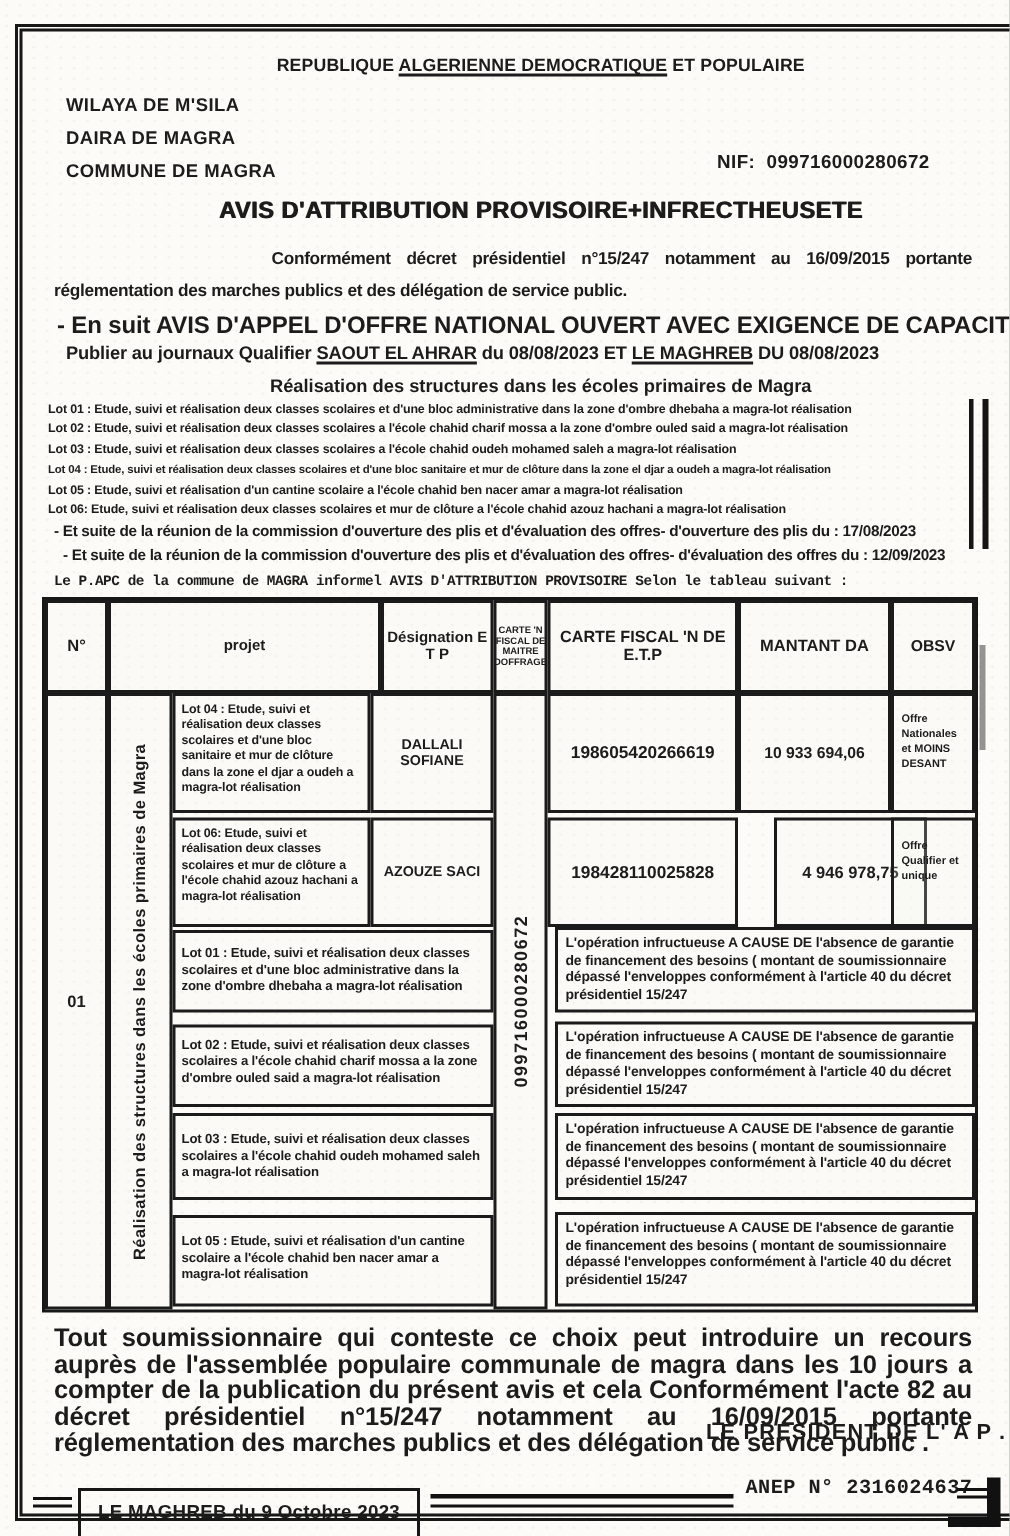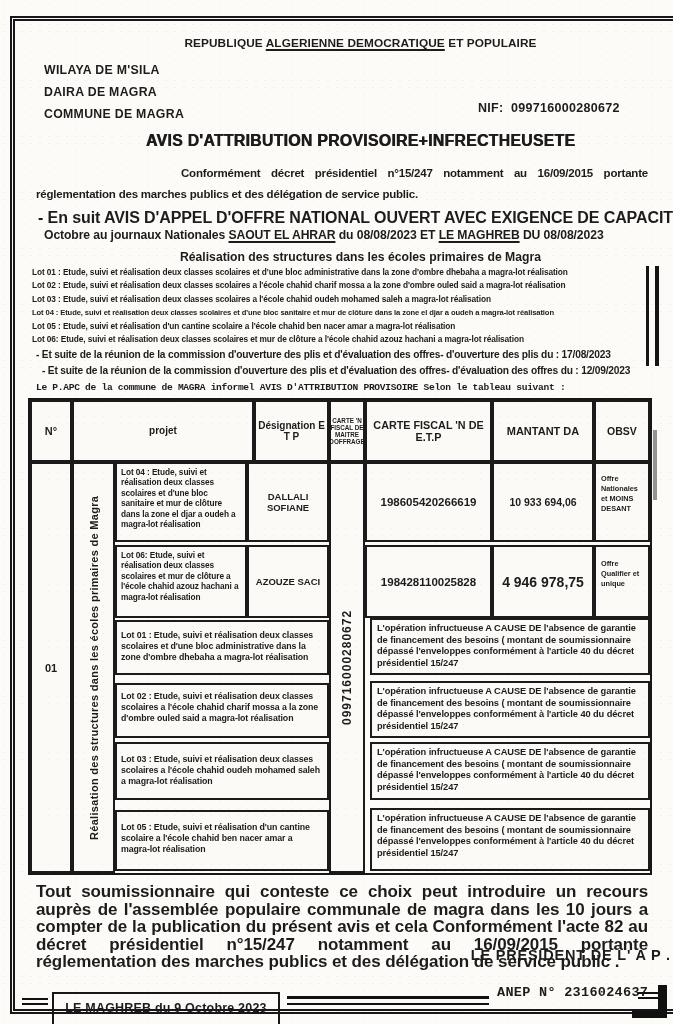--- a/index.html
+++ b/index.html
@@ -80,21 +80,21 @@
     <div>COMMUNE DE MAGRA</div>
   </div>
 
   <div class="abs nif nowrap"><span>NIF:</span>&nbsp;&nbsp;<span>099716000280672</span></div>
 
   <div class="abs title center">AVIS D'ATTRIBUTION PROVISOIRE+INFRECTHEUSETE</div>
 
   <div class="abs conformement">Conformément décret présidentiel n°15/247 notamment au 16/09/2015 portante réglementation des marches publics et des délégation de service public.</div>
   <div class="abs appel nowrap">- En suit AVIS D'APPEL D'OFFRE NATIONAL OUVERT AVEC EXIGENCE DE CAPACITES MINIMALES N°: 07/2023</div>
 
-  <div class="abs publier nowrap"><span>Octobre au journaux Nationales </span><span class="u">SAOUT EL AHRAR</span><span> du 08/08/2023 ET </span><span class="u">LE MAGHREB</span><span> DU 08/08/2023</span></div>
+  <div class="abs publier nowrap"><span>Publier au journaux Qualifier </span><span class="u">SAOUT EL AHRAR</span><span> du 08/08/2023 ET </span><span class="u">LE MAGHREB</span><span> DU 08/08/2023</span></div>
 
   <div class="abs realisation center">Réalisation des structures dans les écoles primaires de Magra</div>
 
   <div class="abs lots">
     <div>Lot 01 : Etude, suivi et réalisation deux classes  scolaires et d'une bloc administrative dans la  zone d'ombre  dhebaha a magra-lot réalisation</div>
     <div>Lot 02 : Etude, suivi et réalisation deux classes  scolaires a l'école chahid charif mossa a la  zone d'ombre  ouled said  a magra-lot réalisation</div>
     <div>Lot 03 : Etude, suivi et réalisation deux classes  scolaires a l'école chahid oudeh mohamed saleh  a magra-lot réalisation</div>
     <div>Lot 04 : Etude, suivi et réalisation deux classes  scolaires et d'une bloc sanitaire et mur de clôture dans la  zone el djar a oudeh a magra-lot réalisation</div>
     <div>Lot 05 : Etude, suivi et réalisation d'un cantine scolaire a l'école chahid ben nacer amar a  magra-lot réalisation</div>
     <div>Lot 06: Etude, suivi et réalisation deux classes  scolaires  et mur de clôture a l'école chahid azouz hachani  a magra-lot réalisation</div>
@@ -120,21 +120,21 @@
 
     <div class="cell lotbox" style="left:85px;top:62px;width:132px;height:80px;">Lot 04 : Etude, suivi et réalisation deux classes scolaires et d'une bloc sanitaire et mur de clôture dans la  zone el djar a oudeh a magra-lot réalisation</div>
     <div class="cell flexc" style="left:217px;top:62px;width:82px;height:80px;font-size:9.5px;">DALLALI SOFIANE</div>
     <div class="cell flexc" style="left:335px;top:62px;width:127px;height:80px;font-size:11.5px;">198605420266619</div>
     <div class="cell flexc" style="left:462px;top:62px;width:102px;height:80px;font-size:10.5px;">10 933 694,06</div>
     <div class="cell" style="left:564px;top:62px;width:56px;height:80px;font-size:7.3px;line-height:1.35;padding:10px 3px 0 5px;">Offre Nationales et MOINS DESANT</div>
 
     <div class="cell lotbox" style="left:85px;top:145px;width:132px;height:73px;">Lot 06: Etude, suivi et réalisation deux classes scolaires  et mur de clôture a l'école chahid azouz hachani  a magra-lot réalisation</div>
     <div class="cell flexc" style="left:217px;top:145px;width:82px;height:73px;font-size:9.5px;">AZOUZE SACI</div>
     <div class="cell flexc" style="left:335px;top:145px;width:127px;height:73px;font-size:11.5px;">198428110025828</div>
-    <div class="cell flexc" style="left:462px;top:145px;width:102px;height:73px;font-size:14px;text-align:right;">4 946 978,75</div>
+    <div class="cell flexc" style="left:486px;top:145px;width:102px;height:73px;font-size:11px;text-align:right;">4 946 978,75</div>
     <div class="cell" style="left:564px;top:145px;width:56px;height:73px;font-size:7.3px;line-height:1.35;padding:12px 3px 0 5px;">Offre Qualifier et unique</div>
 
     <div class="cell lotbox" style="left:85px;top:220px;width:214px;height:55px;font-size:8.8px;padding-top:8px;">Lot 01 : Etude, suivi et réalisation deux classes scolaires et d'une bloc administrative dans la zone d'ombre  dhebaha a magra-lot réalisation</div>
     <div class="cell resbox" style="left:340px;top:218px;width:280px;height:57px;">L'opération infructueuse A CAUSE DE l'absence de garantie de financement des besoins ( montant de soumissionnaire dépassé l'enveloppes  conformément à l'article 40 du décret présidentiel 15/247</div>
 
     <div class="cell lotbox" style="left:85px;top:283px;width:214px;height:55px;font-size:8.8px;padding-top:6px;">Lot 02 : Etude, suivi et réalisation deux classes scolaires a l'école chahid charif mossa a la  zone d'ombre  ouled said  a magra-lot réalisation</div>
     <div class="cell resbox" style="left:340px;top:281px;width:280px;height:57px;">L'opération infructueuse A CAUSE DE l'absence de garantie de financement des besoins ( montant de soumissionnaire dépassé l'enveloppes  conformément à l'article 40 du décret présidentiel 15/247</div>
 
     <div class="cell lotbox" style="left:85px;top:342px;width:214px;height:58px;font-size:8.8px;padding-top:10px;">Lot 03 : Etude, suivi et réalisation deux classes scolaires a l'école chahid oudeh mohamed saleh  a magra-lot réalisation</div>
     <div class="cell resbox" style="left:340px;top:342px;width:280px;height:58px;">L'opération infructueuse A CAUSE DE l'absence de garantie de financement des besoins ( montant de soumissionnaire dépassé l'enveloppes  conformément à l'article 40 du décret présidentiel 15/247</div>

